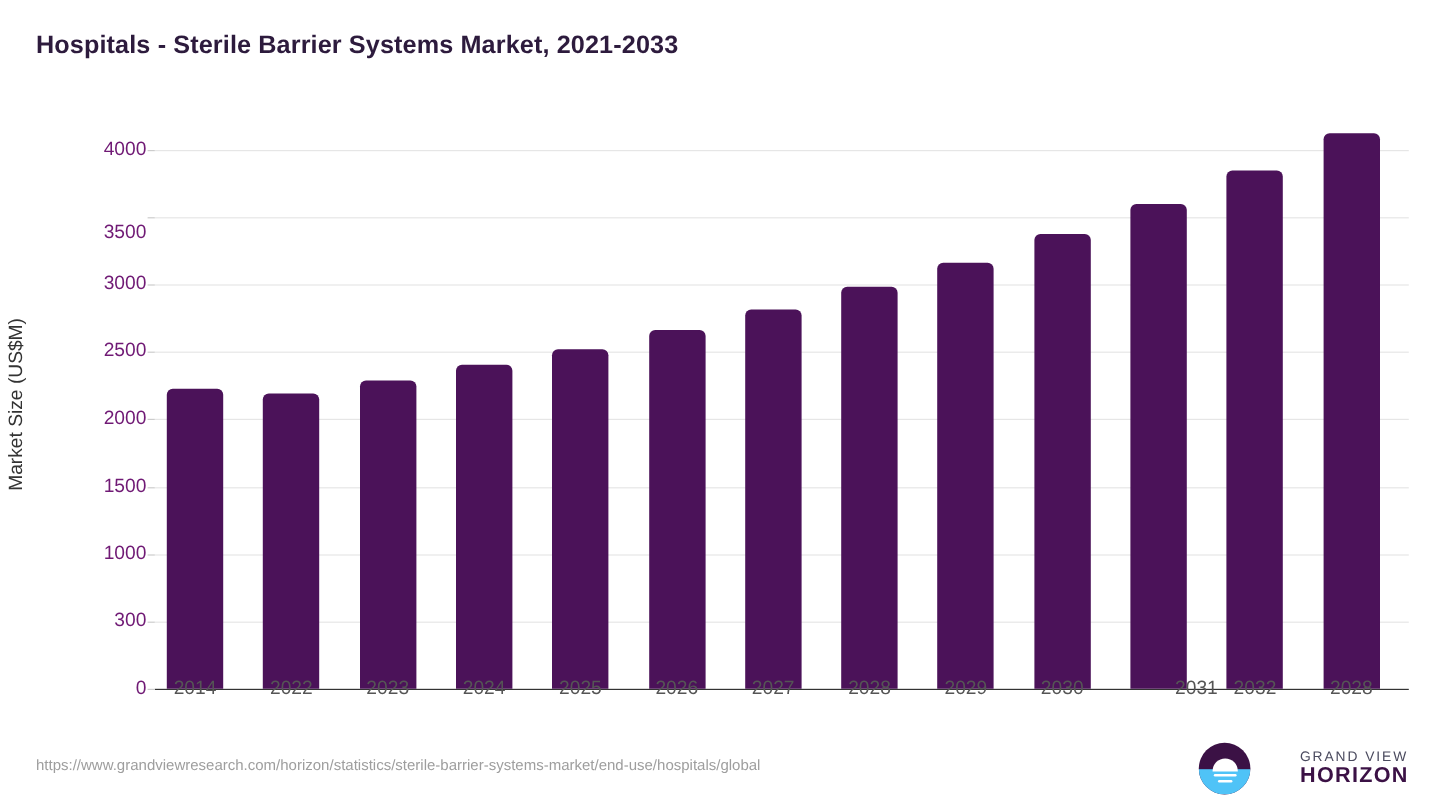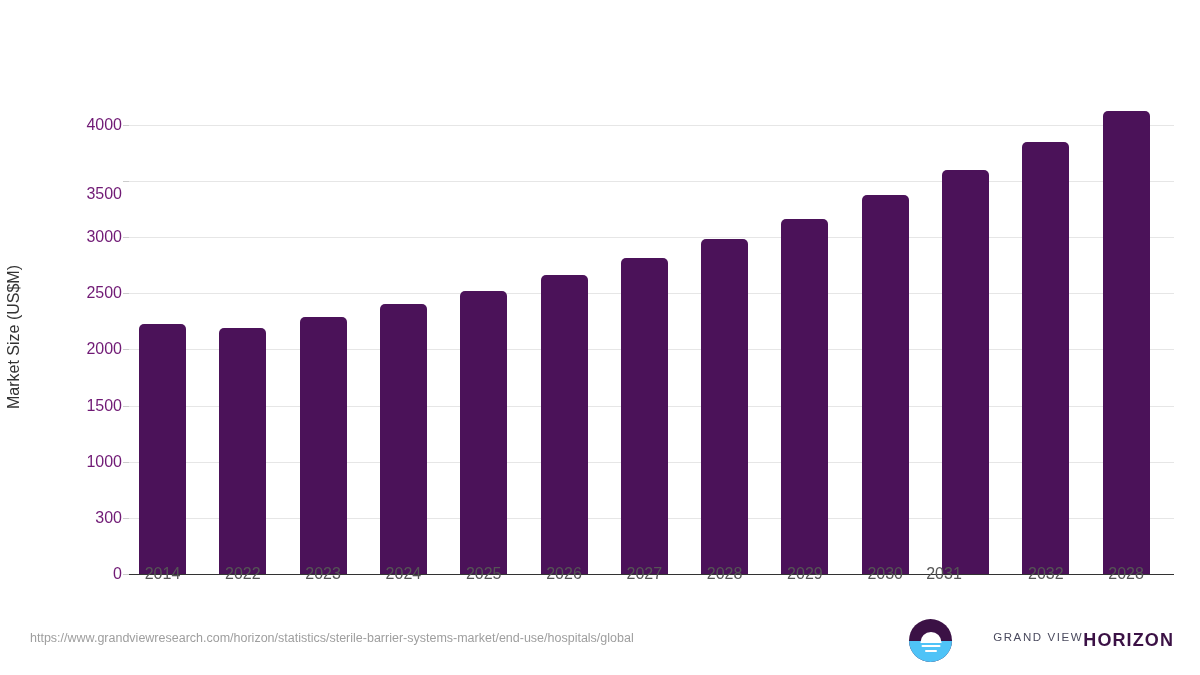--- a/index.html
+++ b/index.html
@@ -148,38 +148,39 @@
   .logo-mark .line1, .logo-mark .line2 {
     position: absolute;
     left: 50%;
     transform: translateX(-50%);
     background: #ffffff;
     height: 2.5px;
     border-radius: 2px;
   }
   .logo-mark .line1 { top: 60%; width: 19px; }
   .logo-mark .line2 { top: 72%; width: 12px; }
-  .logo-text { display: flex; flex-direction: row; line-height: 1.05; margin-left: 32px; }
+  .logo-text { display: flex; flex-direction: column; line-height: 1.05; margin-left: 32px; }
   .logo-text .l1 {
     font-size: 11.5px;
     letter-spacing: 1.6px;
     color: #4a4a5e;
   }
   .logo-text .l2 {
     font-size: 18px;
     font-weight: bold;
     letter-spacing: 1.1px;
     color: #3b1145;
   }
 </style>
 </head>
 <body>
 
 <div id="page">
 
+  <div class="chart-title">Hospitals - Sterile Barrier Systems Market, 2021-2033</div>
 
   <div class="yaxis-title">
     <span>Market Size (US$M)</span>
   </div>
 
   <div class="ylabels" id="ylabels">
       <div class="ylabel" style="top: 474px;">0</div>
       <div class="ylabel" style="top: 417.837px;">300</div>
       <div class="ylabel" style="top: 361.675px;">1000</div>
       <div class="ylabel" style="top: 305.512px;">1500</div>
@@ -232,21 +233,21 @@
       <div class="xlabel" style="left: 33.5px;">2014</div>
       <div class="xlabel" style="left: 113.8px;">2022</div>
       <div class="xlabel" style="left: 194.1px;">2023</div>
       <div class="xlabel" style="left: 274.4px;">2024</div>
       <div class="xlabel" style="left: 354.7px;">2025</div>
       <div class="xlabel" style="left: 435px;">2026</div>
       <div class="xlabel" style="left: 515.3px;">2027</div>
       <div class="xlabel" style="left: 595.6px;">2028</div>
       <div class="xlabel" style="left: 675.9px;">2029</div>
       <div class="xlabel" style="left: 756.2px;">2030</div>
-      <div class="xlabel" style="left: 815px;">2031</div>
+      <div class="xlabel" style="left: 868px;">2031</div>
       <div class="xlabel" style="left: 916.8px;">2032</div>
       <div class="xlabel" style="left: 997.1px;">2028</div>
     </div>
 
   <div class="source-url">https://www.grandviewresearch.com/horizon/statistics/sterile-barrier-systems-market/end-use/hospitals/global</div>
 
   <div class="logo">
     <div class="logo-mark">
       <div class="water"></div>
       <div class="dome"></div>

